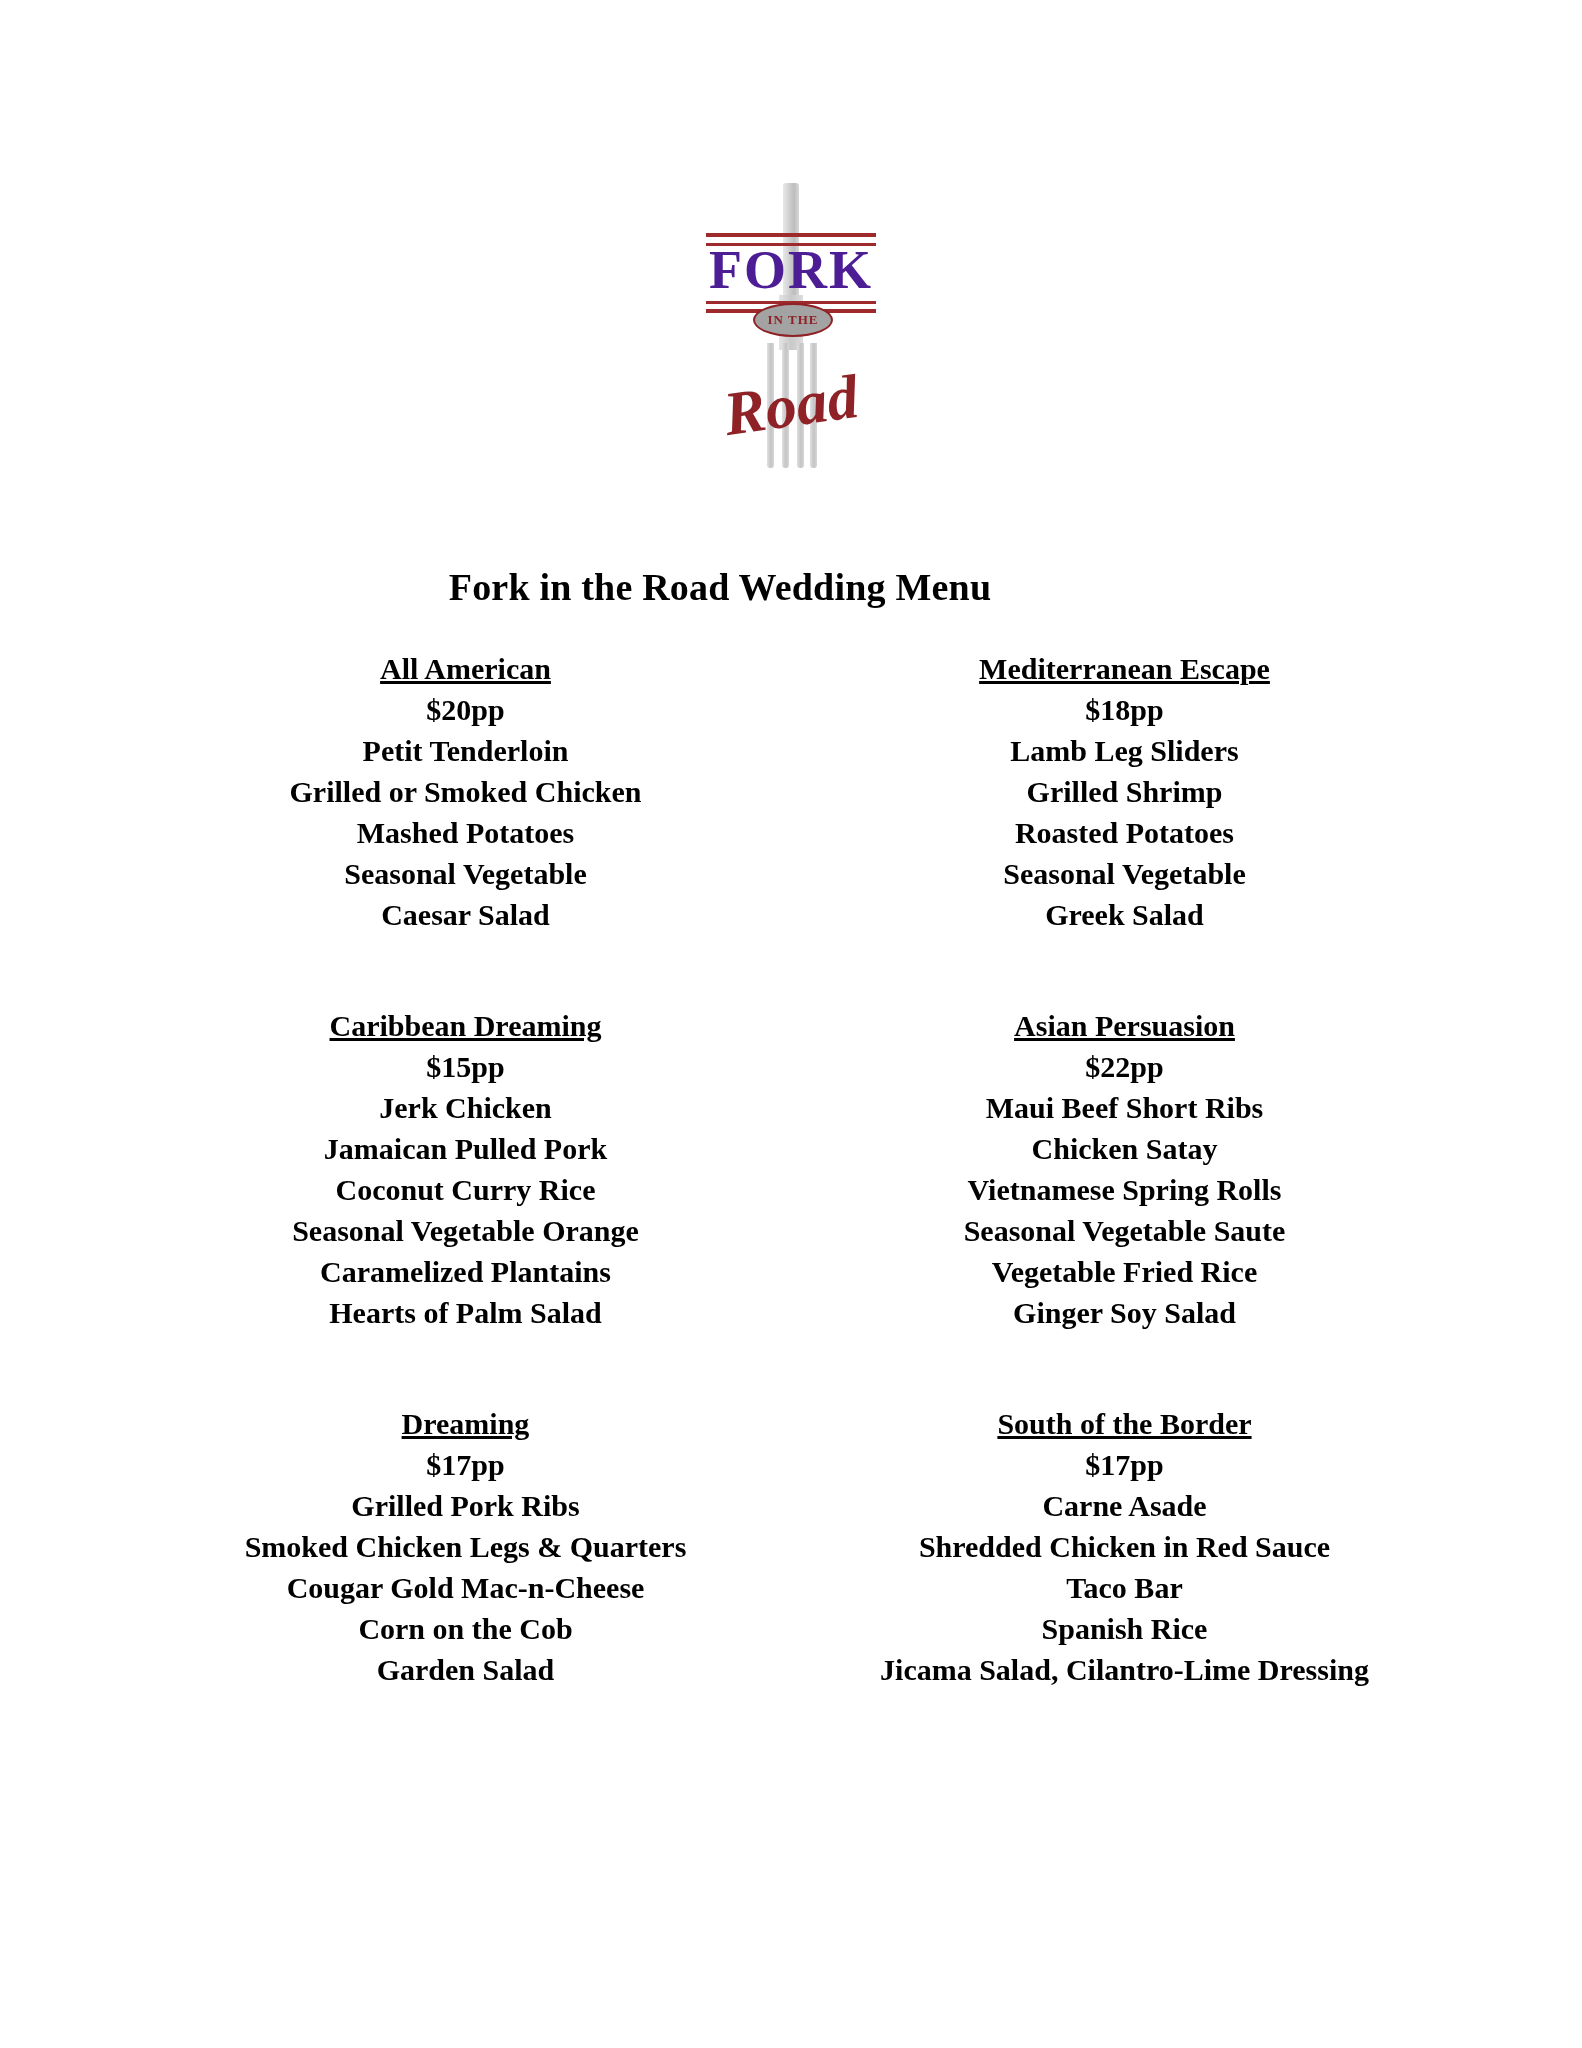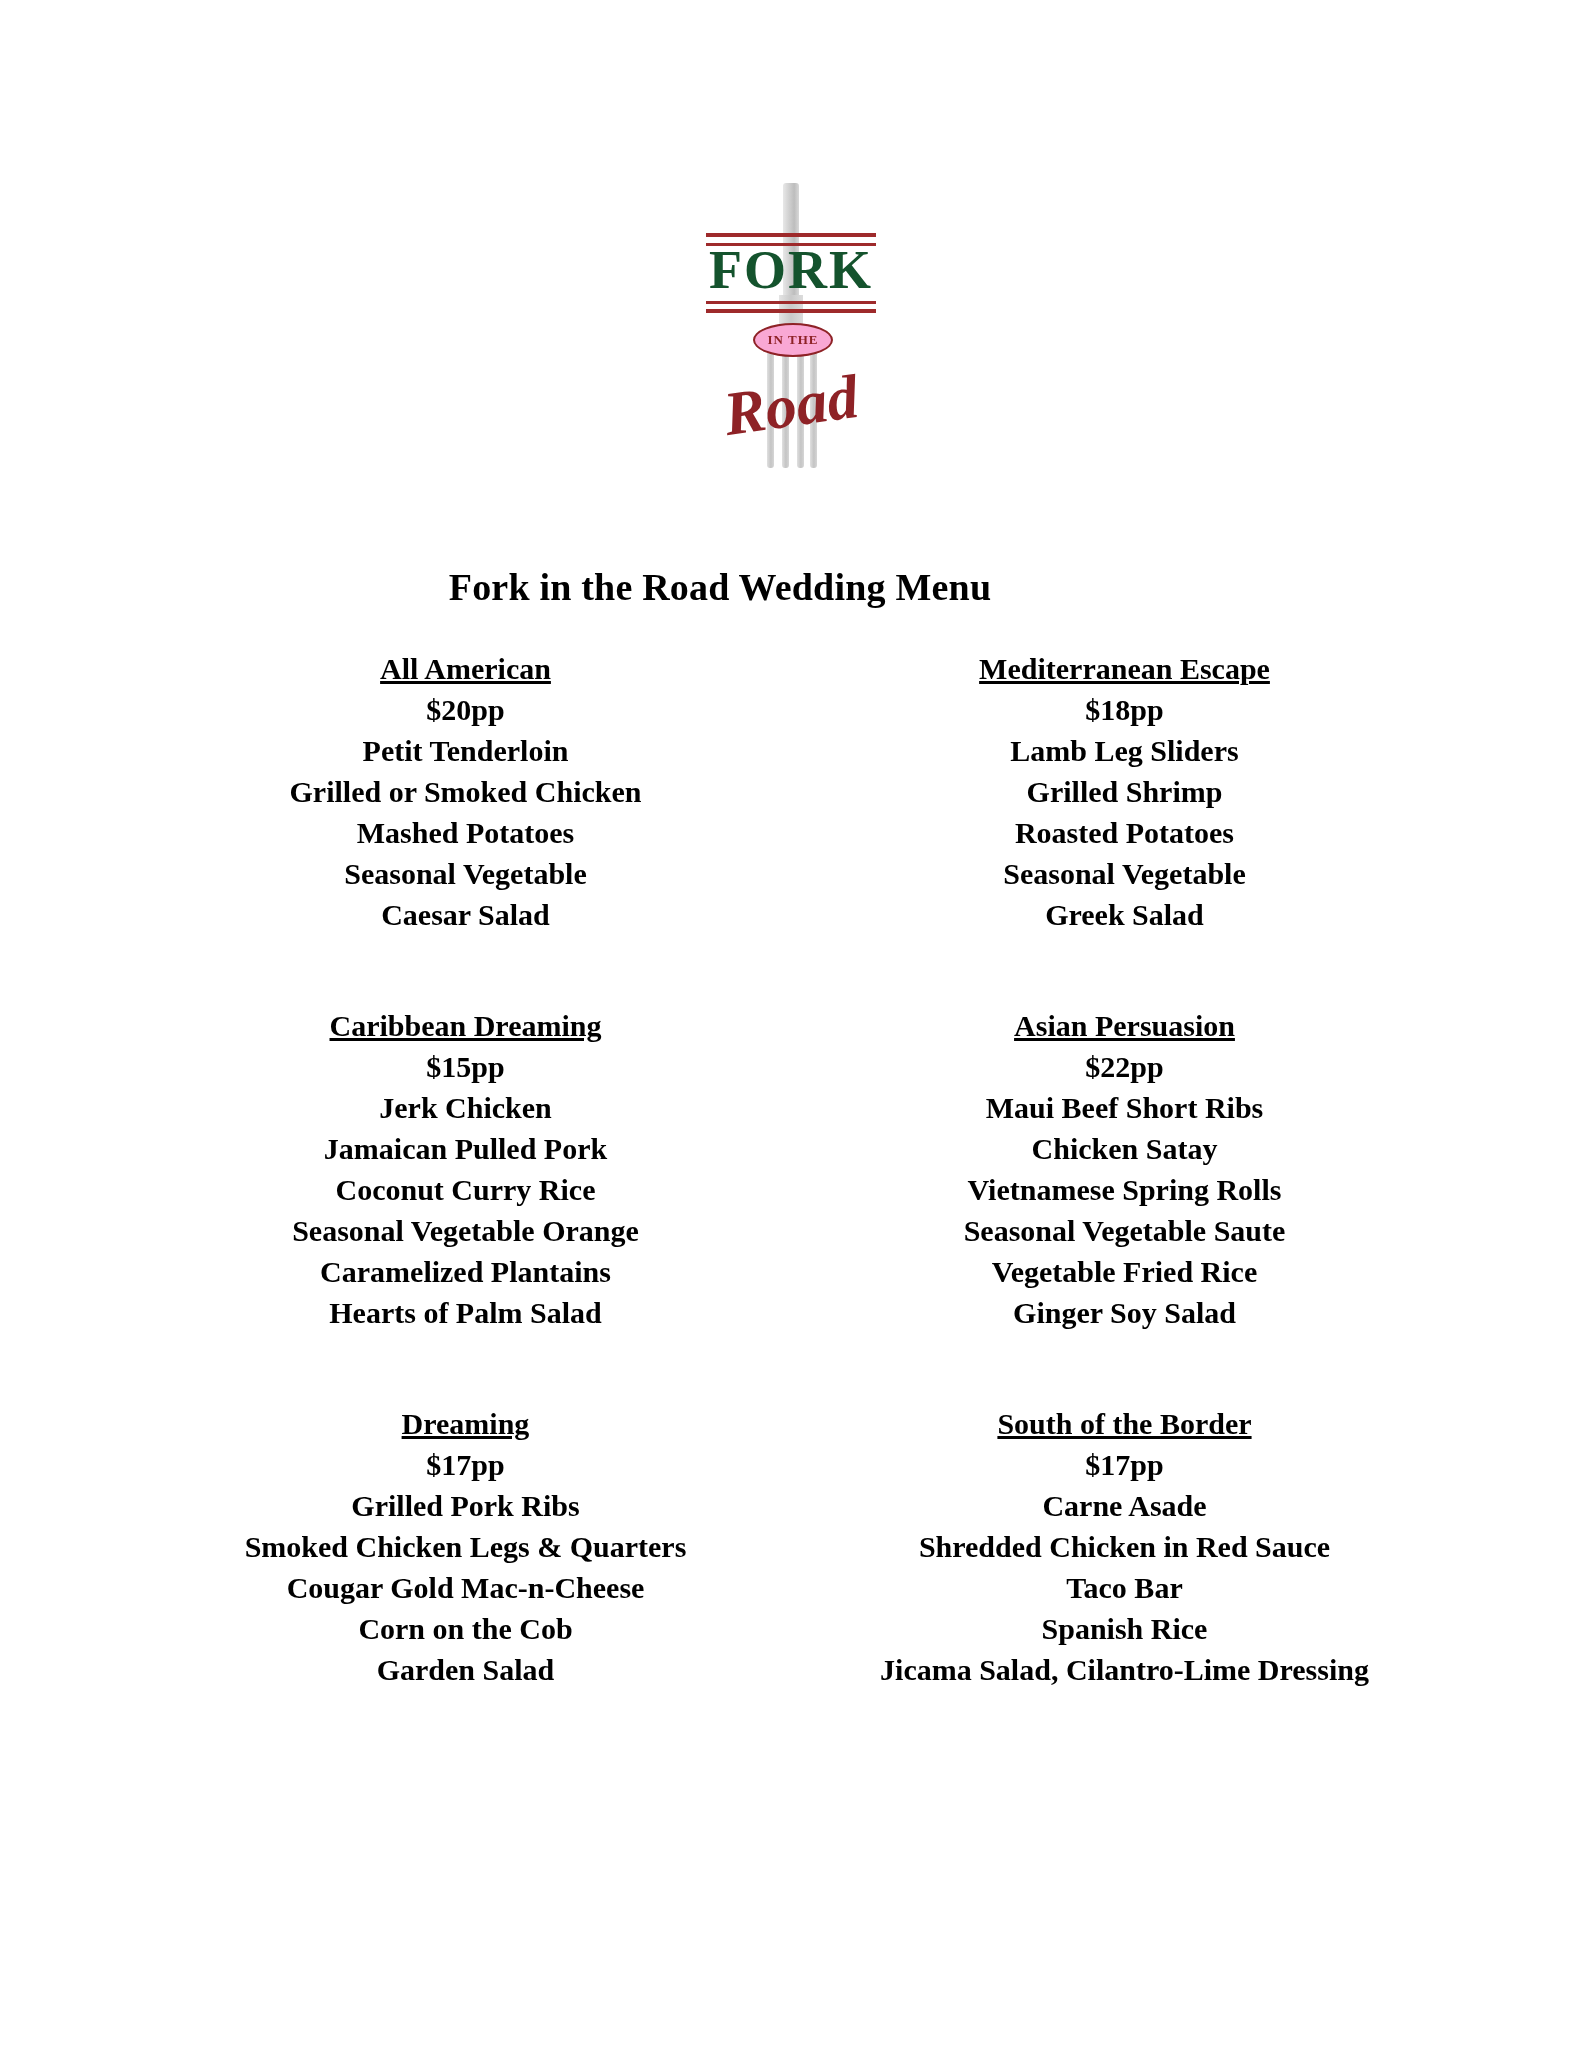--- a/index.html
+++ b/index.html
@@ -88,39 +88,39 @@
   .logo-fork-text {
     position: absolute;
     left: 0;
     top: 64px;
     width: 180px;
     text-align: center;
     font-family: "Liberation Serif", serif;
     font-weight: 700;
     font-size: 54px;
     letter-spacing: 2px;
-    color: #14532d;
+    color: #4c1d95;
     line-height: 62px;
   }
   .logo-inthe {
     position: absolute;
     left: 52px;
-    top: 148px;
+    top: 128px;
     width: 76px;
     height: 30px;
     border: 2px solid #8e2226;
     border-radius: 50%;
     color: #8e2226;
     font-size: 13px;
     font-weight: 700;
     letter-spacing: 1px;
     display: flex;
     align-items: center;
     justify-content: center;
-    background: #f9a8d4;
+    background: #a3a3a3;
   }
   .logo-road {
     position: absolute;
     left: 0;
     top: 195px;
     width: 180px;
     text-align: center;
     font-family: "Liberation Serif", serif;
     font-style: italic;
     font-weight: 700;

